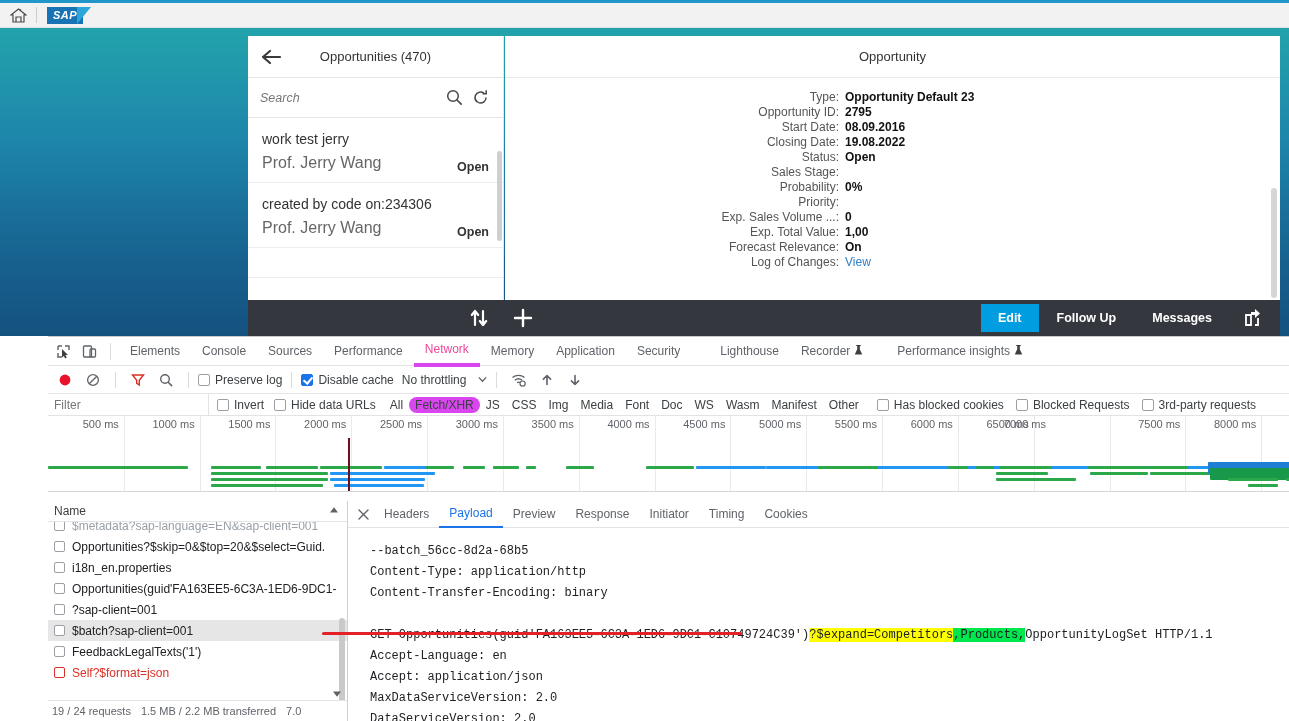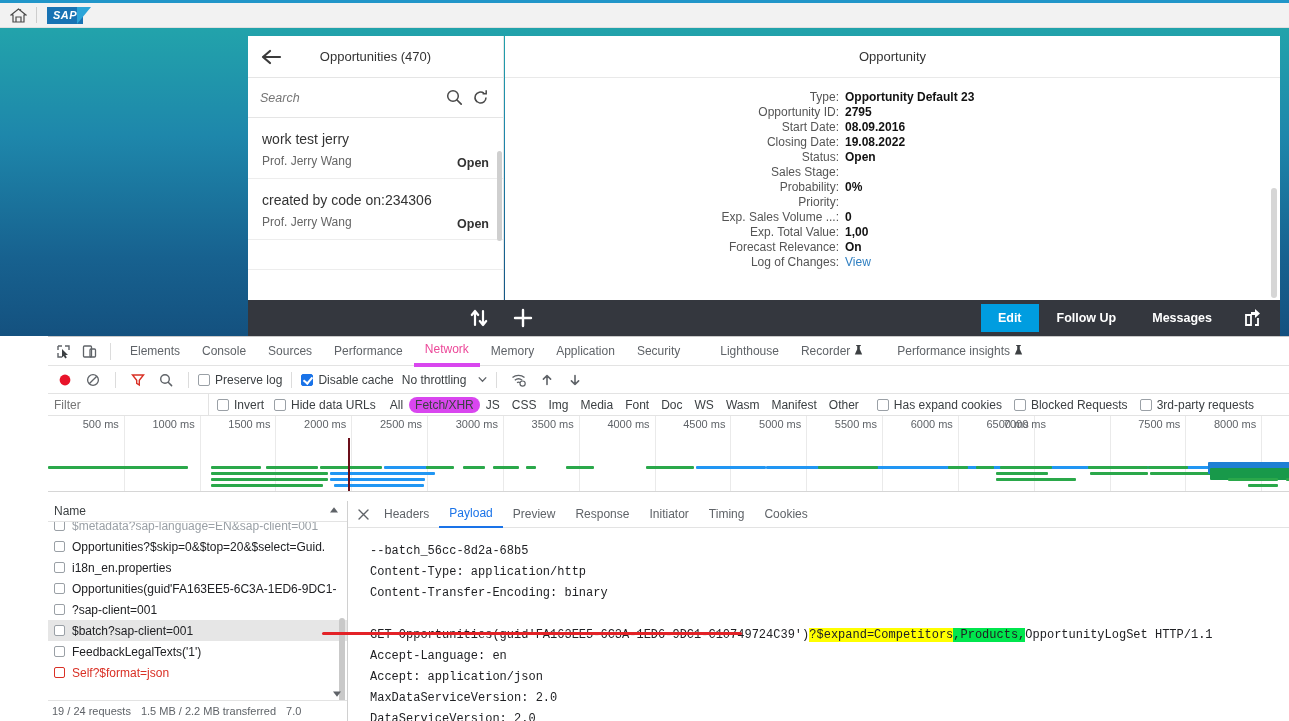--- a/index.html
+++ b/index.html
@@ -33,21 +33,21 @@
   
   #sap-master { position:absolute; left:248px; top:36px; width:256px; height:264px; background:#fff; border-right:1px solid #e5e5e5; overflow:hidden; }
   #sap-master-hdr { height:42px; border-bottom:1px solid #e5e5e5; display:flex; align-items:center; position:relative; }
   .back-arrow { position:absolute; left:12px; top:10px; width:24px; height:22px; cursor:pointer; }
   #sap-master-title { width:100%; text-align:center; font-size:13px; color:#333; }
   #sap-search-row { height:40px; border-bottom:1px solid #e5e5e5; display:flex; align-items:center; padding:0 10px; }
   #sap-search-input { border:none; outline:none; flex:1; font-size:12.5px; font-style:italic; color:#666; font-family:"Liberation Sans", sans-serif; background:transparent; }
   .srow-icon { width:26px; height:26px; display:flex; align-items:center; justify-content:center; cursor:pointer; }
   .opp-item { padding:13px 14px 10px 14px; border-bottom:1px solid #ededed; position:relative; cursor:pointer; }
   .opp-title { font-size:14px; color:#333; margin-bottom:7px; }
-  .opp-sub { font-size:12px; color:#666; }
+  .opp-sub { font-size:16px; color:#666; }
   .opp-status { position:absolute; right:14px; bottom:8px; font-size:12.5px; font-weight:bold; color:#333; }
   #master-scroll { position:absolute; right:1px; top:115px; width:5px; height:90px; background:#cfcfcf; border-radius:3px; }
 
   
   #sap-detail { position:absolute; left:505px; top:36px; width:775px; height:264px; background:#fff; overflow:hidden; }
   #sap-detail-hdr { height:42px; border-bottom:1px solid #e9e9e9; display:flex; align-items:center; justify-content:center; font-size:13px; color:#333; }
   #detail-fields { padding:12px 0 0 0; }
   .dfield { display:flex; font-size:12px; line-height:15px; margin-bottom:0; height:15px; }
   .dlabel { width:340px; text-align:right; color:#555; padding-right:6px; }
   .dvalue { color:#111; font-weight:bold; }
@@ -415,21 +415,21 @@
     <div class="ftype">Img</div>
     <div class="ftype">Media</div>
     <div class="ftype">Font</div>
     <div class="ftype">Doc</div>
     <div class="ftype">WS</div>
     <div class="ftype">Wasm</div>
     <div class="ftype">Manifest</div>
     <div class="ftype">Other</div>
     <div class="cb-wrap" style="margin-left:12px">
       <span class="cbox"></span>
-      <span>Has expand cookies</span>
+      <span>Has blocked cookies</span>
     </div>
     <div class="cb-wrap" style="margin-left:12px">
       <span class="cbox"></span>
       <span>Blocked Requests</span>
     </div>
     <div class="cb-wrap" style="margin-left:12px">
       <span class="cbox"></span>
       <span>3rd-party requests</span>
     </div>
   </div>

